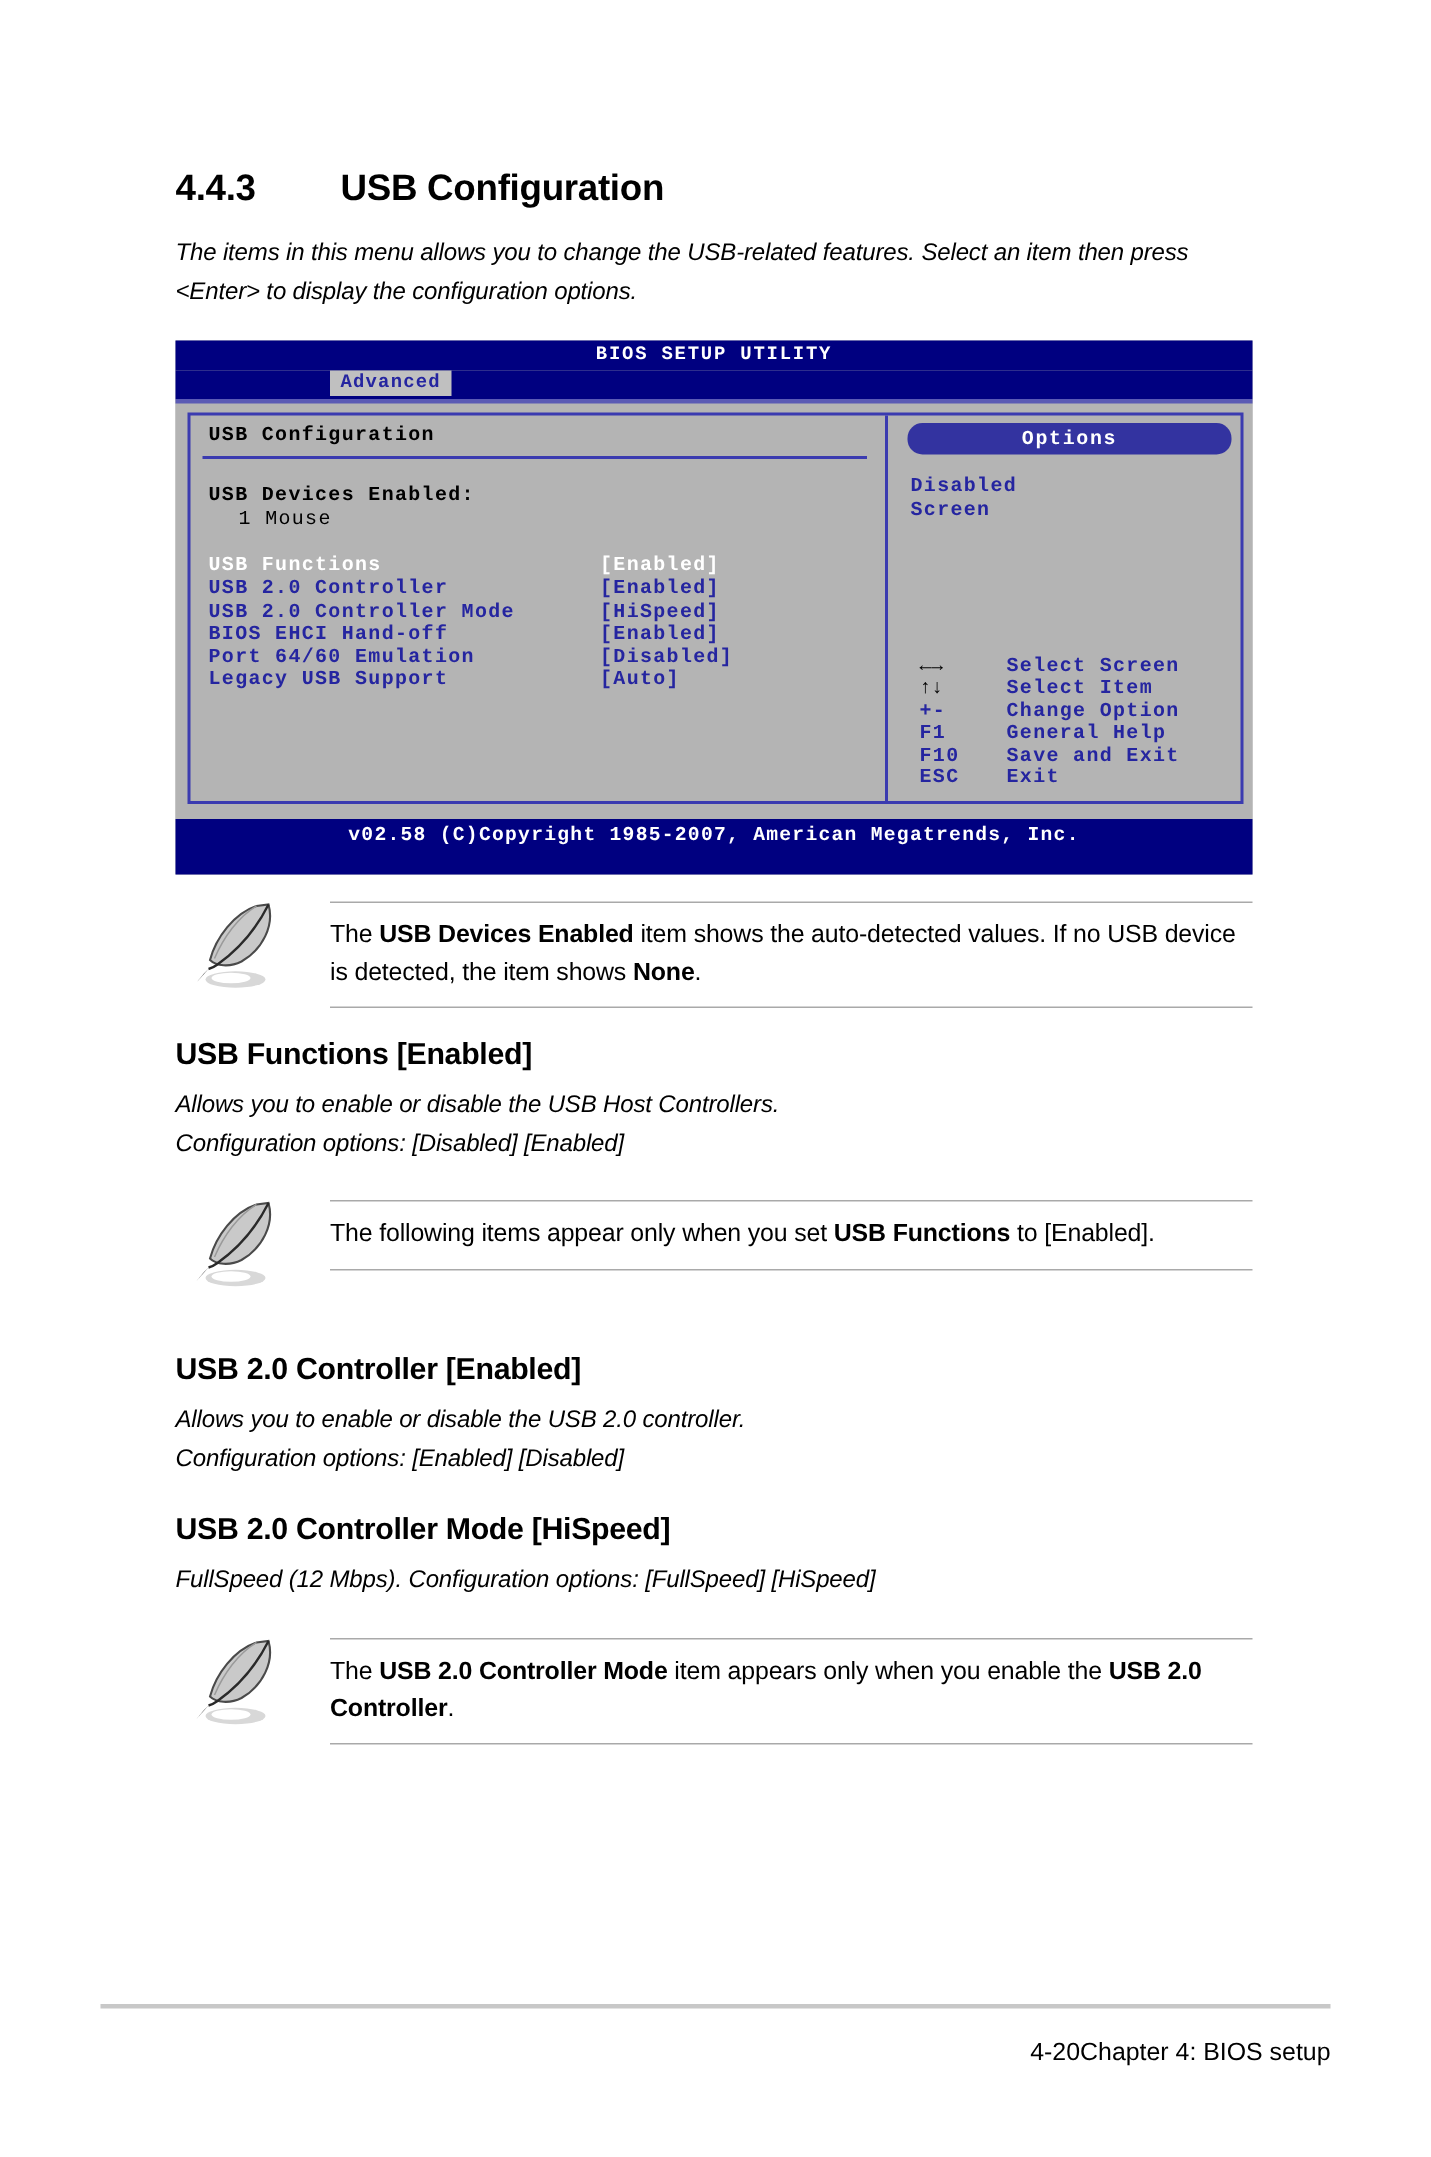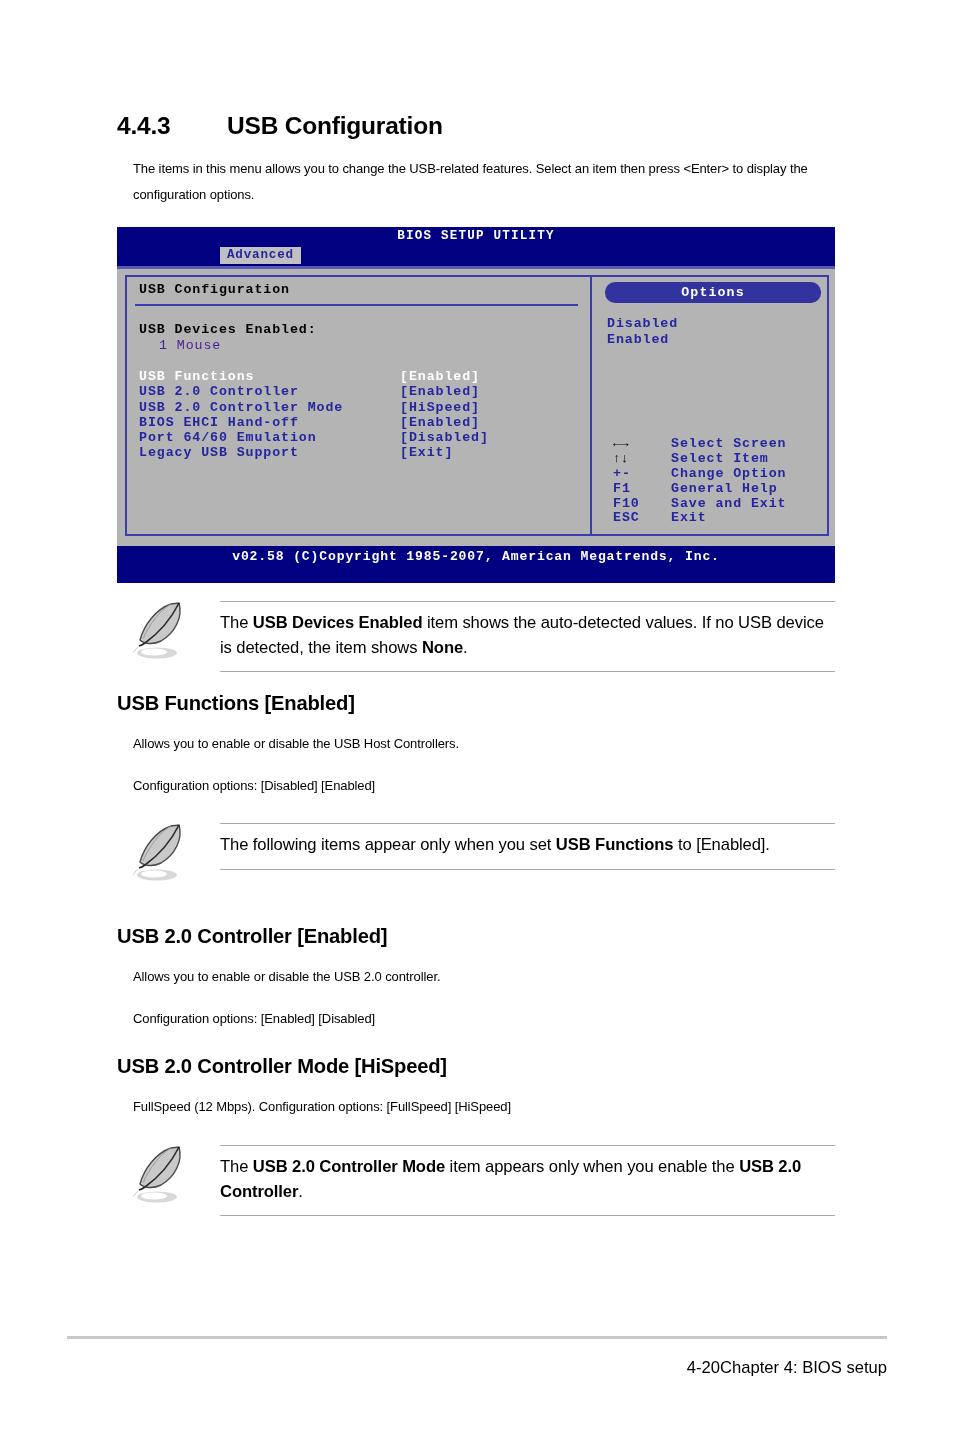--- a/index.html
+++ b/index.html
@@ -36,24 +36,25 @@
     align-items: baseline;
     font-weight: bold;
     font-size: 24.5px;
     letter-spacing: -0.2px;
     margin: 0 0 16px 0;
   }
   .sec-num { width: 110px; flex: 0 0 110px; }
   .sec-title { }
 
   .para {
-    font-size: 13px;
+    font-size: 16px;
     line-height: 25.6px;
-    margin: 16px;
+    margin: 0;
     letter-spacing: -0.1px;
+    font-style: italic;
   }
 
   .sub-head {
     font-weight: bold;
     font-size: 20.2px;
     margin: 0 0 9px 0;
     letter-spacing: -0.2px;
   }
 
   
@@ -148,21 +149,21 @@
     width: 443px;
   }
   .bios-devhead {
     color: #000000;
     font-weight: bold;
     font-size: 13.3px;
     letter-spacing: 0.9px;
     padding: 16px 0 0 10px;
   }
   .bios-devitem {
-    color: #4c1d95;
+    color: #000000;
     font-size: 13.3px;
     letter-spacing: 0.9px;
     padding: 1px 0 0 30px;
   }
   .bios-items {
     margin-top: 16px;
     padding-left: 10px;
   }
   .bios-row {
     display: flex;
@@ -313,30 +314,30 @@
               <div class="bios-row">
                 <span class="lbl">BIOS EHCI Hand-off</span>
                 <span class="val">[Enabled]</span>
               </div>
               <div class="bios-row">
                 <span class="lbl">Port 64/60 Emulation</span>
                 <span class="val">[Disabled]</span>
               </div>
               <div class="bios-row">
                 <span class="lbl">Legacy USB Support</span>
-                <span class="val">[Exit]</span>
+                <span class="val">[Auto]</span>
               </div>
             </div>
         </div>
 
         <div class="bios-right">
           <div class="opt-head">Options</div>
           <div class="opt-list" id="opt-list">
               <div>Disabled</div>
-              <div>Enabled</div>
+              <div>Screen</div>
             </div>
           <div class="nav-help" id="nav-help">
               <div class="nav-row">
                 <span class="nav-key glyph">←→</span>
                 <span class="nav-desc">Select Screen</span>
               </div>
               <div class="nav-row">
                 <span class="nav-key glyph">↑↓</span>
                 <span class="nav-desc">Select Item</span>
               </div>

